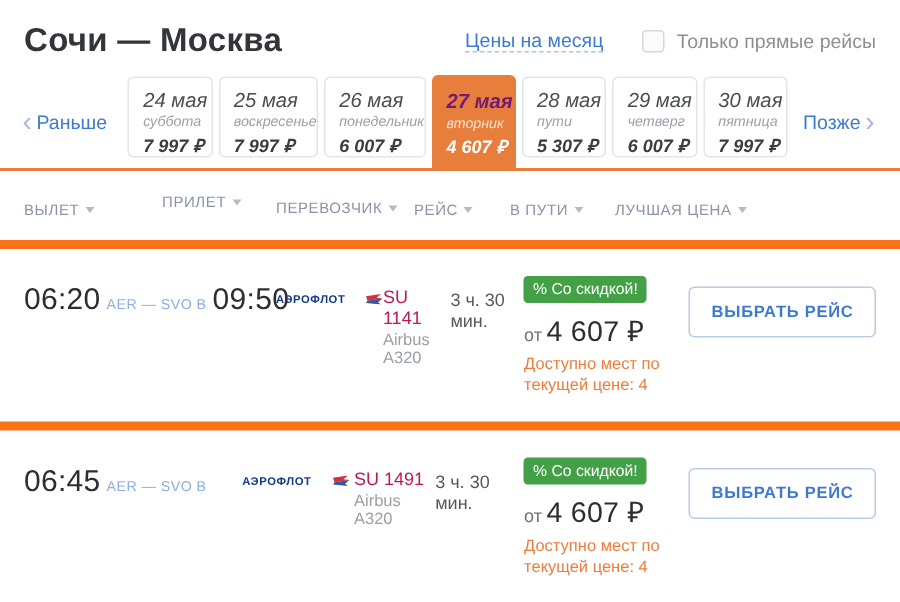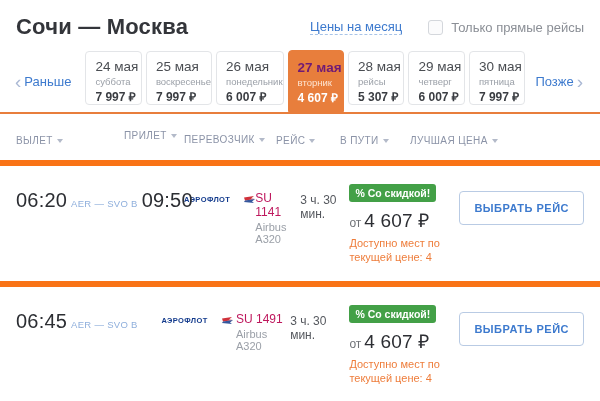--- a/index.html
+++ b/index.html
@@ -14,56 +14,56 @@
   .direct { display:flex; align-items:center; gap:8px; }
   .checkbox { width:15px; height:15px; border:1px solid #d4d7dc; border-radius:3px; background:#fbfbfc; cursor:pointer; }
   .direct-label { font-size:13px; color:#8b8f96; }
 
   
   .carousel { display:flex; align-items:center; padding:0 8px 0 6px; border-bottom:2px solid #e87e3c; }
   .nav { display:flex; align-items:center; color:#3d7ace; font-size:13px; cursor:pointer; padding:0 6px; white-space:nowrap; }
   .nav .chev { color:#aab8d4; font-size:19px; line-height:1; padding:0 3px; }
   .nav-earlier { margin-right:8px; }
   .nav-later { margin-left:auto; }
-  .daycard { width:82px; height:54px; border:1px solid #e3e5e8; border-radius:4px; margin:0 4px 6px 0; padding:7px 0 0 9px; cursor:pointer; background:#fff; }
+  .daycard { width:82px; height:54px; border:1px solid #e3e5e8; border-radius:4px; margin:0 4px 6px 0; padding:7px 0 0 9px; cursor:pointer; background:#fff;font-style:italic; }
   .daycard .d-date { font-size:13.5px; color:#4a4d52; margin-bottom:2px; }
   .daycard .d-wday { font-size:9.5px; color:#9ba0a8; margin-bottom:1px; }
   .daycard .d-price { font-size:12px; font-weight:700; color:#3a3d42; white-space:nowrap; }
   .daycard.selected { background:#e87e3c; border-color:#e87e3c; border-radius:4px 4px 0 0; height:62px; margin-bottom:0; padding-top:9px; }
   .daycard.selected .d-date { color:#701a75; font-weight:700; }
   .daycard.selected .d-wday { color:#fde4d2; }
   .daycard.selected .d-price { color:#fff; }
 
   
   .thead { display:flex; align-items:center; padding:16px 16px 12px 16px;justify-content:flex-end; }
   .th { font-size:10px; color:#8b93a7; letter-spacing:.4px; text-transform:uppercase; cursor:pointer; white-space:nowrap; }
   .caret { display:inline-block; width:0; height:0; border-left:3px solid transparent; border-right:3px solid transparent; border-top:4px solid #b3bac9; margin-left:4px; vertical-align:middle; }
   .col-times { width:168px; position:relative; }
-  .th-arrive { position:absolute; left:108px; top:0; }
+  .th-arrive { position:absolute; left:92px; top:0; }
   .col-carrier { width:92px; display:flex; justify-content:center; }
   .col-flight { width:64px; }
   .col-duration { width:70px; }
   .col-price { width:110px; }
   .col-action { flex:1; display:flex; justify-content:flex-end; }
 
   .frow { display:flex; align-items:flex-start; padding:17px 16px 16px 16px; border-top:6px solid #f97316; }
   .frow:first-of-type { border-top:none; }
   .times { display:flex; align-items:baseline; padding-top:6px; }
   .t-big { font-size:20px; color:#2c2e33; letter-spacing:.2px; white-space:nowrap; }
   .route { font-size:9.5px; color:#8fafdc; text-transform:uppercase; margin:0 4px; letter-spacing:.3px; white-space:nowrap; }
   .plus1 { font-size:11px; font-weight:700; color:#ee7d3b; margin-left:2px; position:relative; top:-6px; }
   .carrier-logo { display:flex; align-items:center; gap:14px; padding-top:12px; cursor:default; }
   .carrier-name { font-size:7.5px; font-weight:700; color:#123a8c; letter-spacing:.4px; }
   .flag { width:11px; height:7px; display:inline-block; }
   .flight-no { font-size:12px; color:#be185d; padding-top:8px; }
   .aircraft { font-size:11px; color:#9ba0a8; margin-top:2px; }
   .duration { font-size:12px; color:#55585e; padding-top:10px; }
 
   .price-block { padding-top:0; }
-  .badge { display:inline-block; background:#43a047; color:#fff; font-size:10.5px; font-weight:700; padding:3px 6px; border-radius:3px; margin-bottom:5px; }
+  .badge { display:inline-block; background:#43a047; color:#fff; font-size:10.5px; font-weight:400; padding:3px 6px; border-radius:3px; margin-bottom:5px; }
   .price-line { white-space:nowrap; margin-bottom:3px; }
   .price-from { font-size:12px; color:#6f7277; margin-right:3px; }
   .price-val { font-size:19px; color:#2c2e33; letter-spacing:.2px; }
   .avail { font-size:11px; color:#ee7d3b; line-height:1.3; width:112px; }
 
   .select-btn { background:#fff; border:1px solid #b9cbe4; border-radius:4px; color:#3d7ace; font-size:11px; font-weight:700; letter-spacing:.5px; padding:10px 14px; cursor:pointer; margin-top:8px; white-space:nowrap; font-family:"Liberation Sans", sans-serif; }
 </style>
 </head>
 <body>
 
@@ -99,21 +99,21 @@
       <div class="d-wday">понедельник</div>
       <div class="d-price">6 007 ₽</div>
     </div>
     <div class="daycard selected">
       <div class="d-date">27 мая</div>
       <div class="d-wday">вторник</div>
       <div class="d-price">4 607 ₽</div>
     </div>
     <div class="daycard">
       <div class="d-date">28 мая</div>
-      <div class="d-wday">рейсы</div>
+      <div class="d-wday">пути</div>
       <div class="d-price">5 307 ₽</div>
     </div>
     <div class="daycard">
       <div class="d-date">29 мая</div>
       <div class="d-wday">четверг</div>
       <div class="d-price">6 007 ₽</div>
     </div>
     <div class="daycard">
       <div class="d-date">30 мая</div>
       <div class="d-wday">пятница</div>

